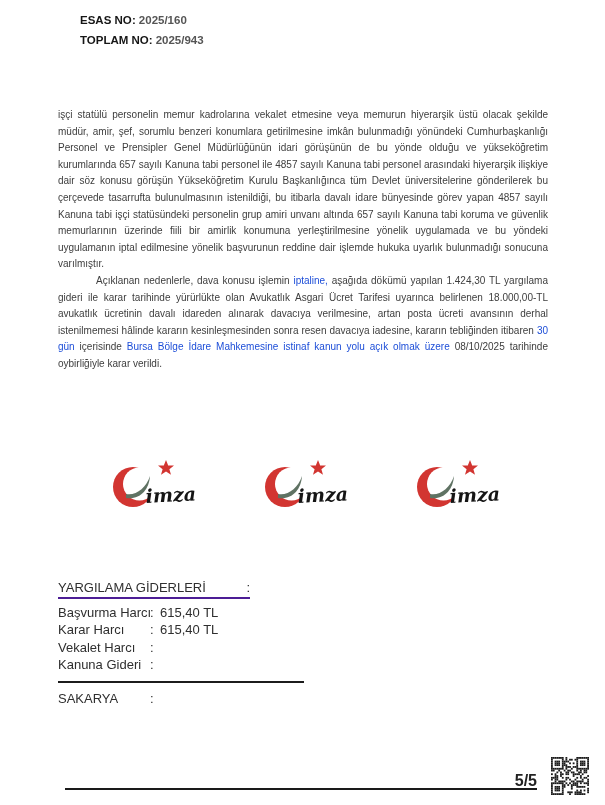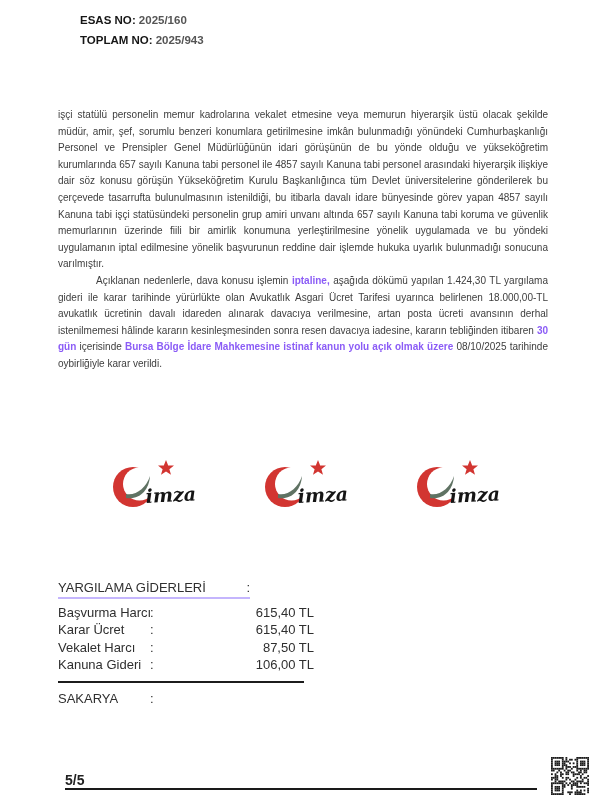--- a/index.html
+++ b/index.html
@@ -13,44 +13,44 @@
   .case-line{display:flex;margin-top:4px;line-height:16px;white-space:nowrap;}
   .case-label{min-width:52px;}
   .case-colon{margin-right:3px;}
   .case-value{font-weight:bold;color:#555;}
 
   
   .body-text{position:absolute;left:58px;top:107px;width:490px;
              font-size:10px;line-height:16.6px;color:#3d3d3d;text-align:justify;}
   .para{margin:0;}
   .para.indent{text-indent:38px;}
-  .b{font-weight:bold;color:#8b5cf6;}
+  .b{font-weight:normal;color:#1d4ed8;}
 
   
   .stamps{position:absolute;left:0;top:458px;width:605px;height:60px;}
   .stamp{position:absolute;top:0;width:92px;height:54px;}
   .stamp:nth-of-type(1){left:110px;}
   .stamp:nth-of-type(2){left:262px;}
   .stamp:nth-of-type(3){left:414px;}
 
   
   .costs{position:absolute;left:58px;top:580px;width:256px;
          font-size:13px;color:#2f2f2f;}
   .costs-title-row{display:flex;justify-content:space-between;width:192px;
-                   border-bottom:2px solid #c4b5fd;padding-bottom:2px;margin-bottom:5px;}
+                   border-bottom:2px solid #4c1d95;padding-bottom:2px;margin-bottom:5px;}
   .cost-row{display:flex;height:17.4px;line-height:17.4px;}
   .c-label{width:92px;white-space:nowrap;}
   .c-colon{width:10px;}
-  .c-value{flex:1;text-align:right;}
+  .c-value{flex:1;}
   .costs-sep{width:246px;height:2.5px;background:#1c1c1c;margin-top:7px;margin-bottom:8px;}
   .total-row{display:flex;line-height:16px;}
 
   
-  .page-num{position:absolute;left:65px;top:772px;width:472px;text-align:left;
-            font-size:14px;font-weight:bold;color:#222;}
+  .page-num{position:absolute;left:65px;top:772px;width:472px;text-align:right;
+            font-size:16px;font-weight:bold;color:#222;}
   .footer-line{position:absolute;left:65px;top:788px;width:472px;height:2px;background:#1a1a1a;}
   .qr{position:absolute;left:551px;top:757px;width:38px;height:38px;fill:#1b1b1b;}
 </style>
 </head>
 <body>
 
 <div class="page">
 
   <header class="court-header">
     <div class="case-line">
@@ -99,33 +99,31 @@
       <span>YARGILAMA GİDERLERİ</span>
       <span>:</span>
     </div>
     <div>
         <div class="cost-row">
           <span class="c-label">Başvurma Harcı</span>
           <span class="c-colon">:</span>
           <span class="c-value">615,40 TL</span>
         </div>
         <div class="cost-row">
-          <span class="c-label">Karar Ücret</span>
+          <span class="c-label">Karar Harcı</span>
           <span class="c-colon">:</span>
           <span class="c-value">615,40 TL</span>
         </div>
         <div class="cost-row">
           <span class="c-label">Vekalet Harcı</span>
           <span class="c-colon">:</span>
-          <span class="c-value">87,50 TL</span>
         </div>
         <div class="cost-row">
           <span class="c-label">Kanuna Gideri</span>
           <span class="c-colon">:</span>
-          <span class="c-value">106,00 TL</span>
         </div>
       </div>
     <div class="costs-sep"></div>
     <div class="total-row">
       <span class="c-label">SAKARYA</span>
       <span class="c-colon">:</span>
     </div>
   </section>
 
   <div class="page-num">5/5</div>

